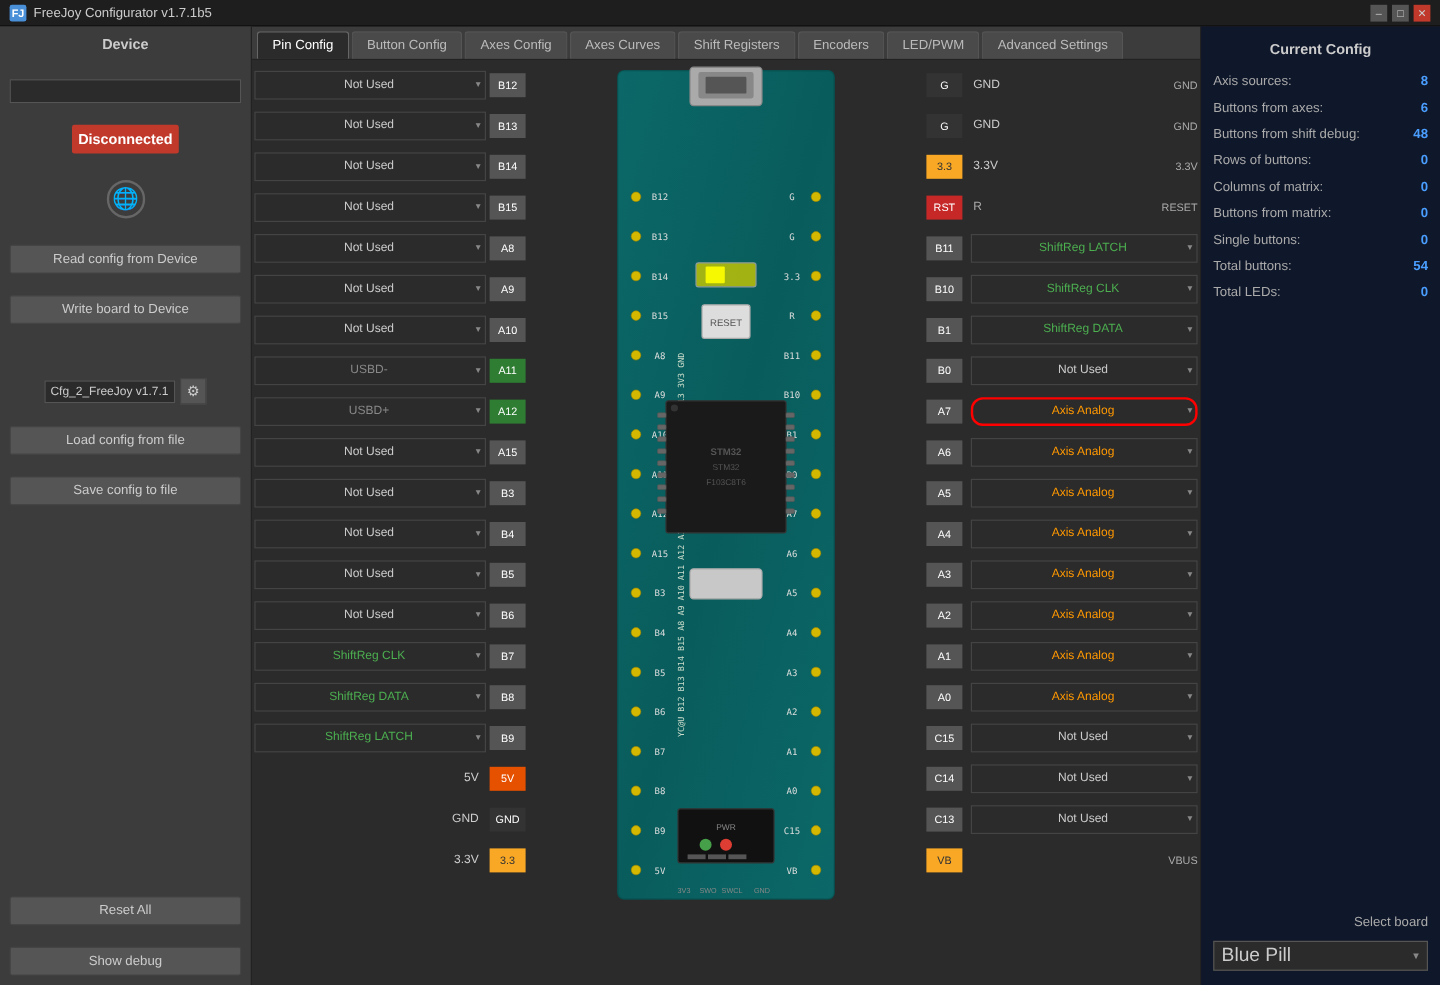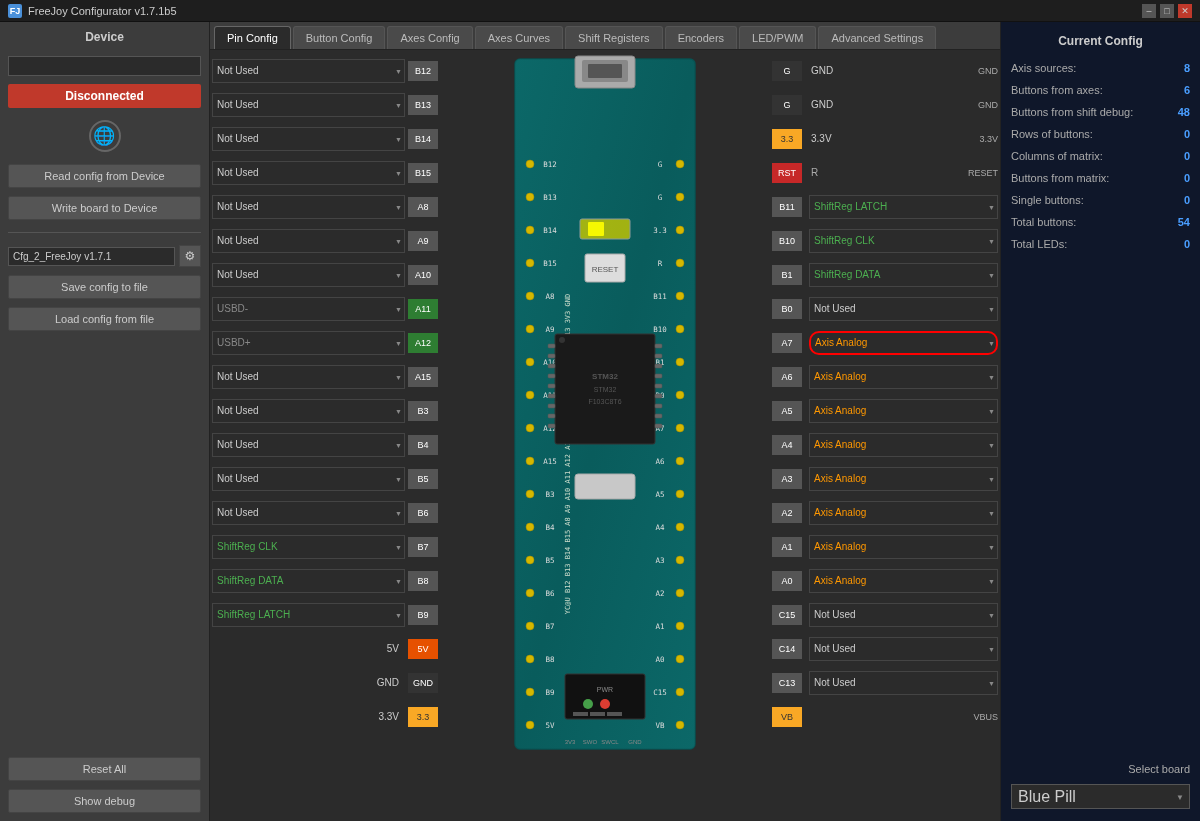--- a/index.html
+++ b/index.html
@@ -37,22 +37,23 @@
     }
 
     
     .sidebar {
       width: 210px;
       background: #3c3c3c;
       border-right: 1px solid #222;
       display: flex;
       flex-direction: column;
       padding: 8px;
-      gap: 8px;
+      gap: 18px;
       flex-shrink: 0;
+      align-items: center;
     }
     .sidebar-device-label {
       text-align: center;
       font-size: 12px;
       color: #ccc;
       font-weight: bold;
       margin-bottom: 4px;
     }
     .sidebar-dropdown {
       background: #2b2b2b;
@@ -328,20 +329,21 @@
       right: 3px;
       top: 50%;
       transform: translateY(-50%);
       font-size: 7px;
       color: #888;
       pointer-events: none;
     }
     .pin-select-wrapper select {
       width: 100%;
       padding-right: 6px;
+      text-align: center;
     }
   </style>
 </head>
 <body>
 
 <div class="titlebar">
   <div class="titlebar-left">
     <div class="titlebar-icon">FJ</div>
     <span class="titlebar-title">FreeJoy Configurator v1.7.1b5</span>
   </div>
@@ -365,22 +367,22 @@
     </div>
     <button class="sidebar-btn">Read config from Device</button>
     <button class="sidebar-btn">Write board to Device</button>
     <div class="sidebar-divider"></div>
     <div class="config-row">
       <select class="config-select">
         <option>Cfg_2_FreeJoy v1.7.1</option>
       </select>
       <button class="gear-btn">⚙</button>
     </div>
+    <button class="sidebar-btn">Load config from file</button>
     <button class="sidebar-btn">Save config to file</button>
-    <button class="sidebar-btn">Load config from file</button>
     <div class="sidebar-spacer"></div>
     <button class="reset-btn sidebar-btn">Reset All</button>
     <button class="debug-btn sidebar-btn">Show debug</button>
   </div>
 
   <div class="content-area">
 
     <div class="tab-bar">
       <div class="tab active">Pin Config</div>
       <div class="tab">Button Config</div>

